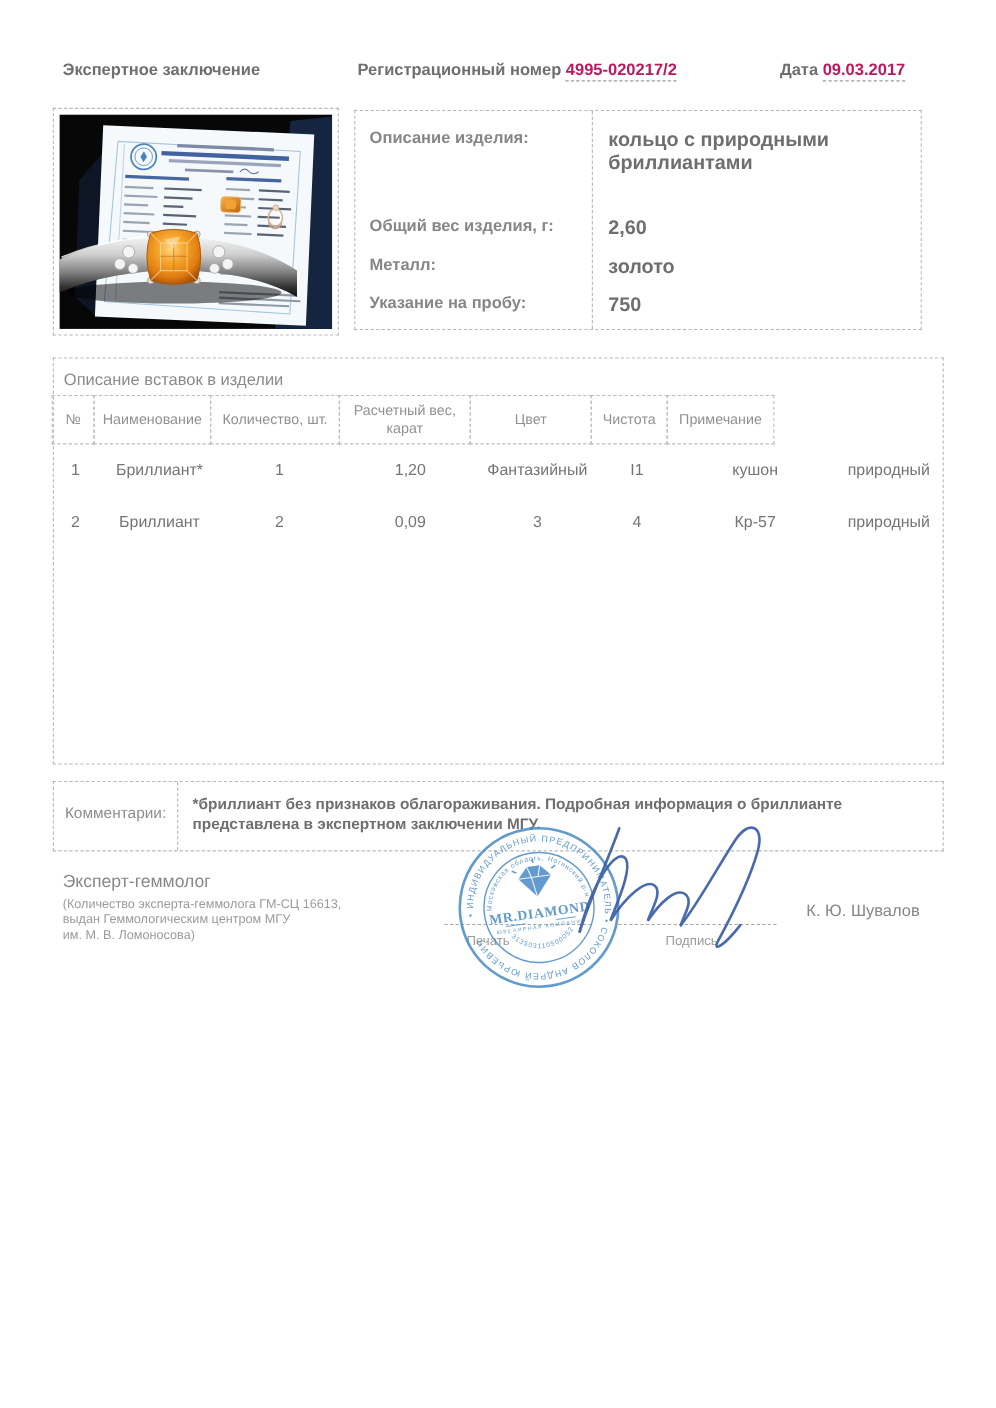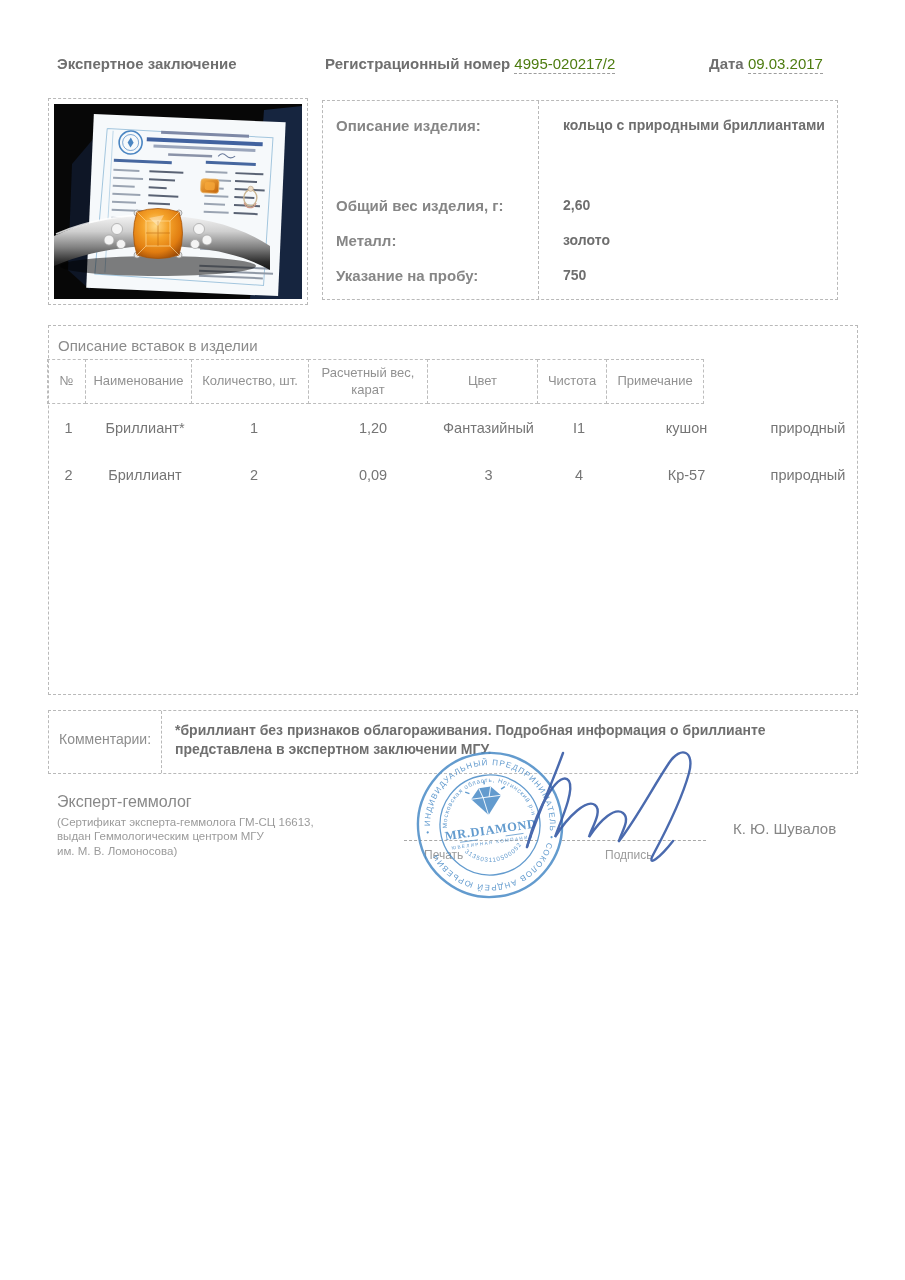--- a/index.html
+++ b/index.html
@@ -1,25 +1,25 @@
 <!DOCTYPE html>
 <html><head>
 <meta charset="utf-8">
 <style>
   html,body{margin:0;padding:0;background:#ffffff;}
   body{width:905px;height:1280px;position:relative;font-family:"Liberation Sans",sans-serif;color:#7a7a7a;}
   .abs{position:absolute;}
   .dashedbox{position:absolute;border:1px dashed #b9b9b9;box-sizing:border-box;}
   .b{font-weight:bold;color:#6f6f6f;}
-  .uline{border-bottom:1px dashed #9d9d9d;padding-bottom:1px;color:#4d7c0f;font-weight:normal;}
+  .uline{border-bottom:1px dashed #9d9d9d;padding-bottom:1px;color:#be185d;font-weight:bold;}
   
   .hdr{position:absolute;top:55px;font-size:15px;}
   
   .desc-label{position:absolute;left:13px;font-size:15px;color:#868686;}
-  .desc-value{position:absolute;left:240px;font-size:14px;color:#6e6e6e;}
+  .desc-value{position:absolute;left:230px;font-size:18px;color:#6e6e6e;}
   .vdiv{position:absolute;top:0;bottom:0;border-left:1px dashed #b9b9b9;}
   
   .tbl-title{position:absolute;left:9px;top:11px;font-size:15px;color:#8b8b8b;}
   .thead{position:absolute;left:-1px;top:33px;display:flex;}
   .th{border:1px dashed #bdbdbd;margin-left:-1px;height:45px;display:flex;align-items:center;justify-content:center;text-align:center;font-size:13px;line-height:1.25;color:#919191;padding:0 5px;box-sizing:border-box;}
   .trow{position:absolute;left:0;display:flex;align-items:center;}
   .td{box-sizing:border-box;font-size:14.5px;color:#757575;text-align:center;padding:0 4px;}
   .td.name{text-align:center;padding-left:11px;}
   .w0{width:39px;}.w1{width:107px;}.w2{width:118px;}.w3{width:120px;}
   .w4{width:111px;}.w5{width:70px;}.w6{width:145px;}.w7{width:98px;}
@@ -236,21 +236,21 @@
 </div>
 
 <div class="dashedbox" style="left:48px;top:710px;width:810px;height:64px;">
   <div class="vdiv" style="left:112px"></div>
   <div class="cmt-label">Комментарии:</div>
   <div class="cmt-text">*бриллиант без признаков облагораживания. Подробная информация о бриллианте представлена в экспертном заключении МГУ.</div>
 </div>
 
 <div class="expert-title">Эксперт-геммолог</div>
 <div class="expert-note">
-  <div>(Сертификат эксперта-геммолога ГМ-СЦ 16613,</div>
+  <div>(Количество эксперта-геммолога ГМ-СЦ 16613,</div>
   <div>выдан Геммологическим центром МГУ</div>
   <div>им. М. В. Ломоносова)</div>
 </div>
 
 <div class="sig-line" style="left:404px;width:134px"></div>
 <div class="sig-line" style="left:562px;width:144px"></div>
 <div class="cap" style="left:424px">Печать</div>
 <div class="cap" style="left:605px">Подпись</div>
 <div class="expert-name">К. Ю. Шувалов</div>
 

